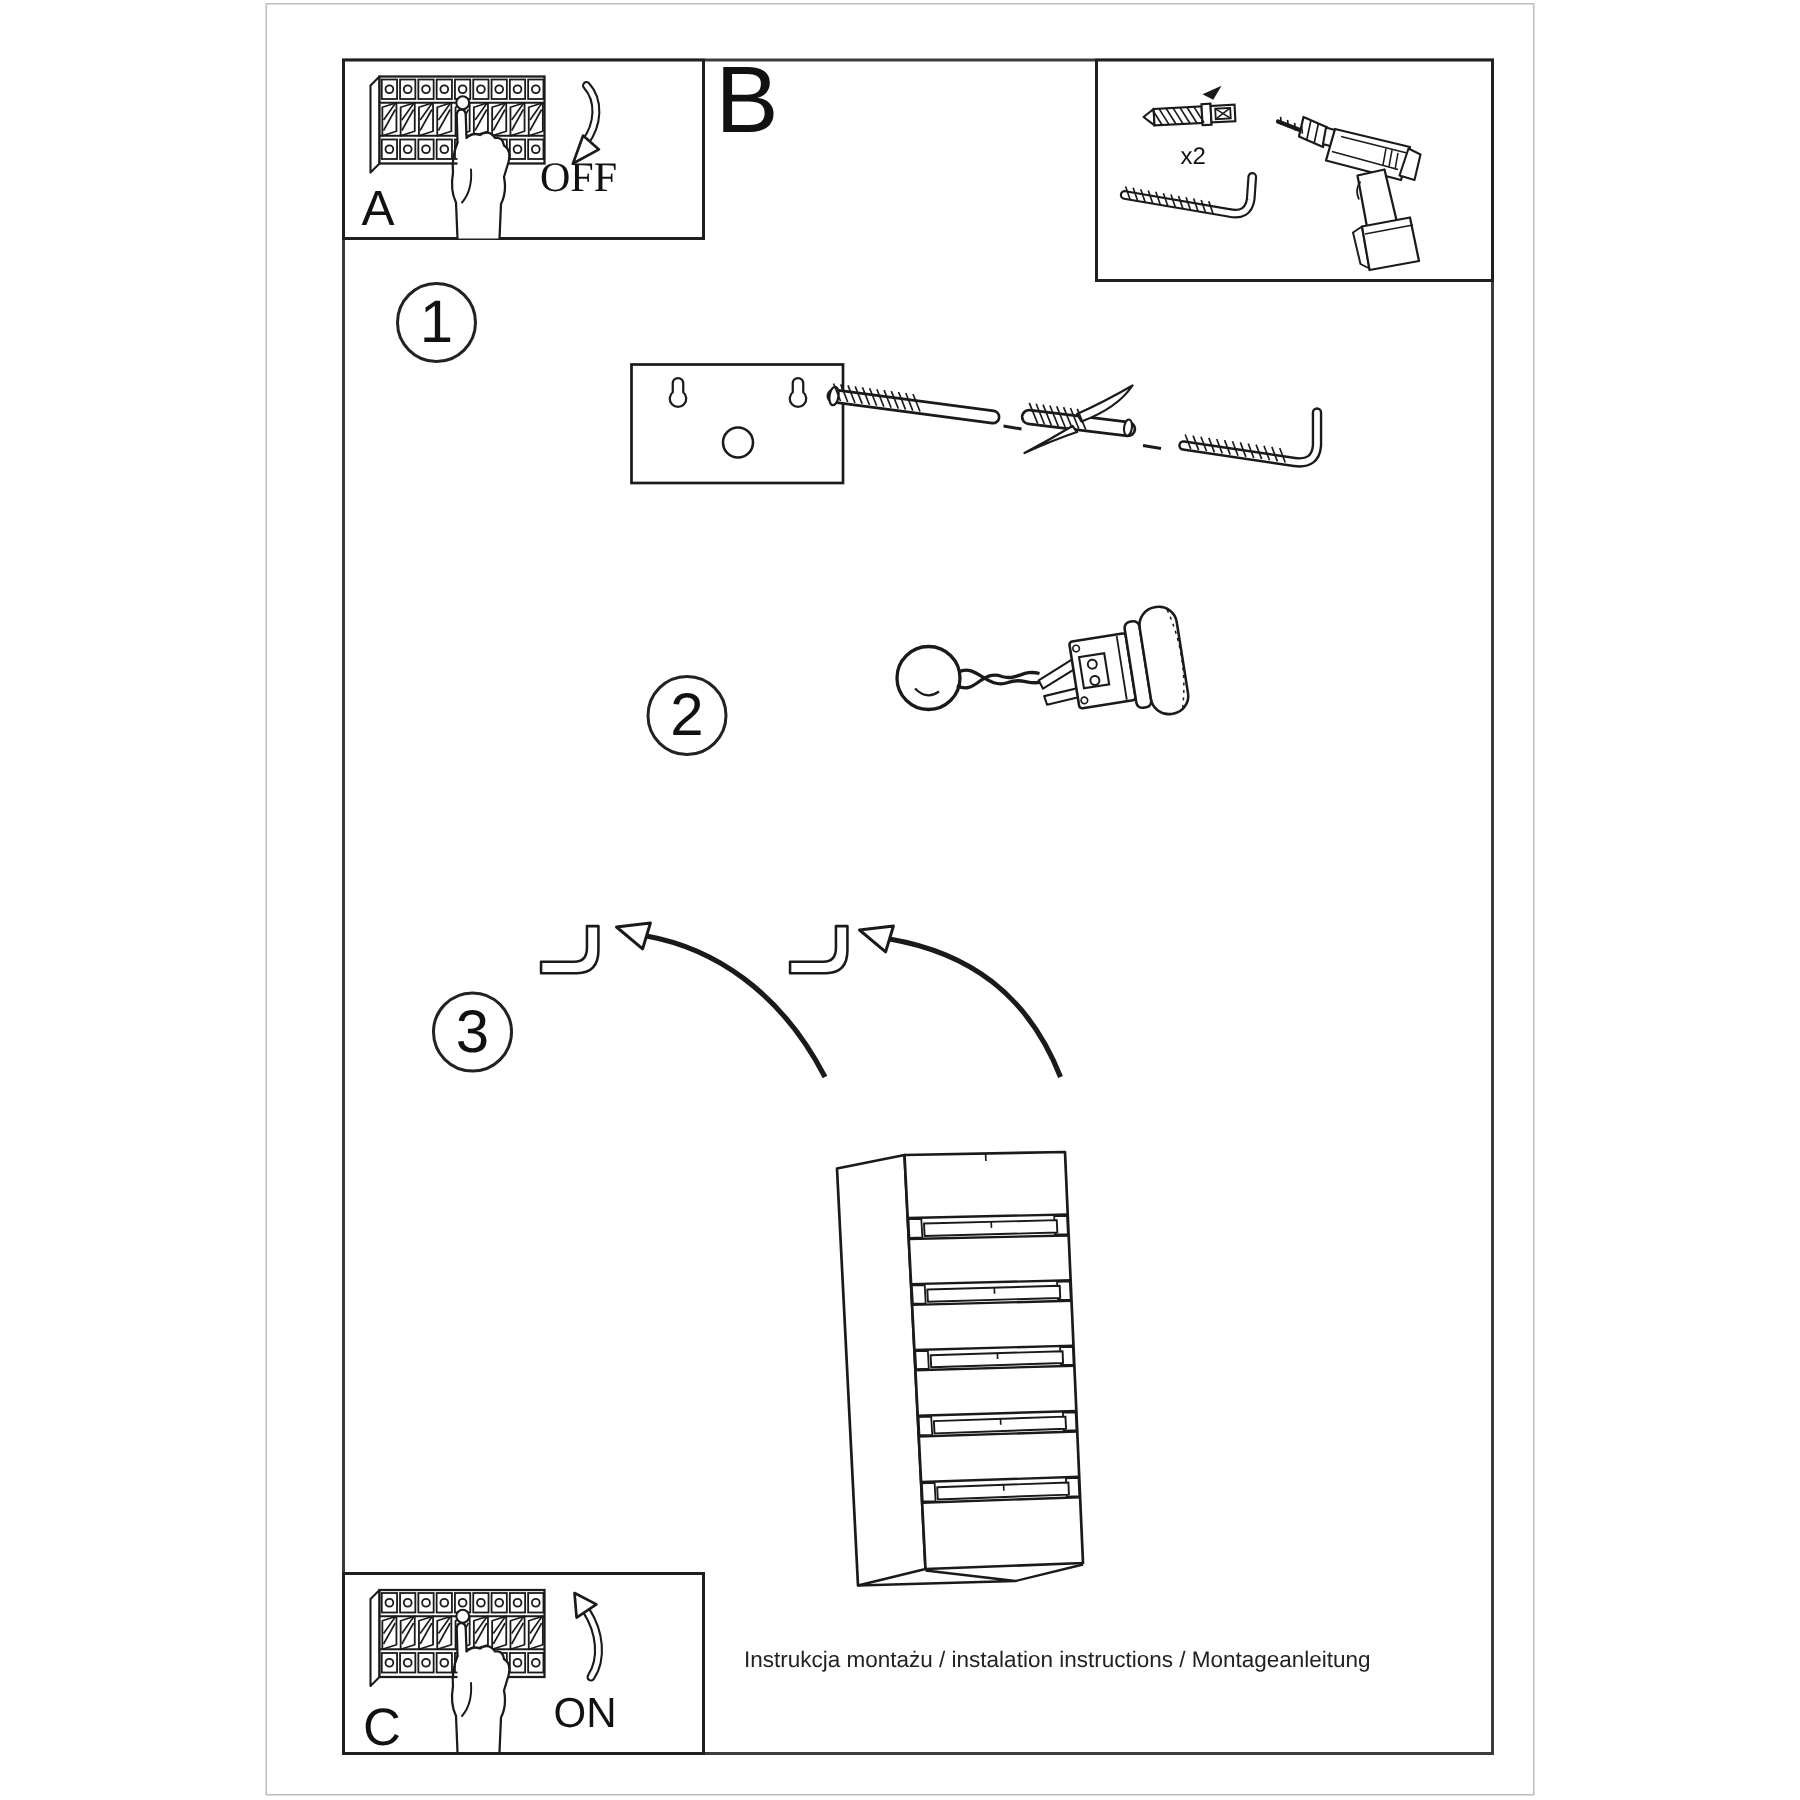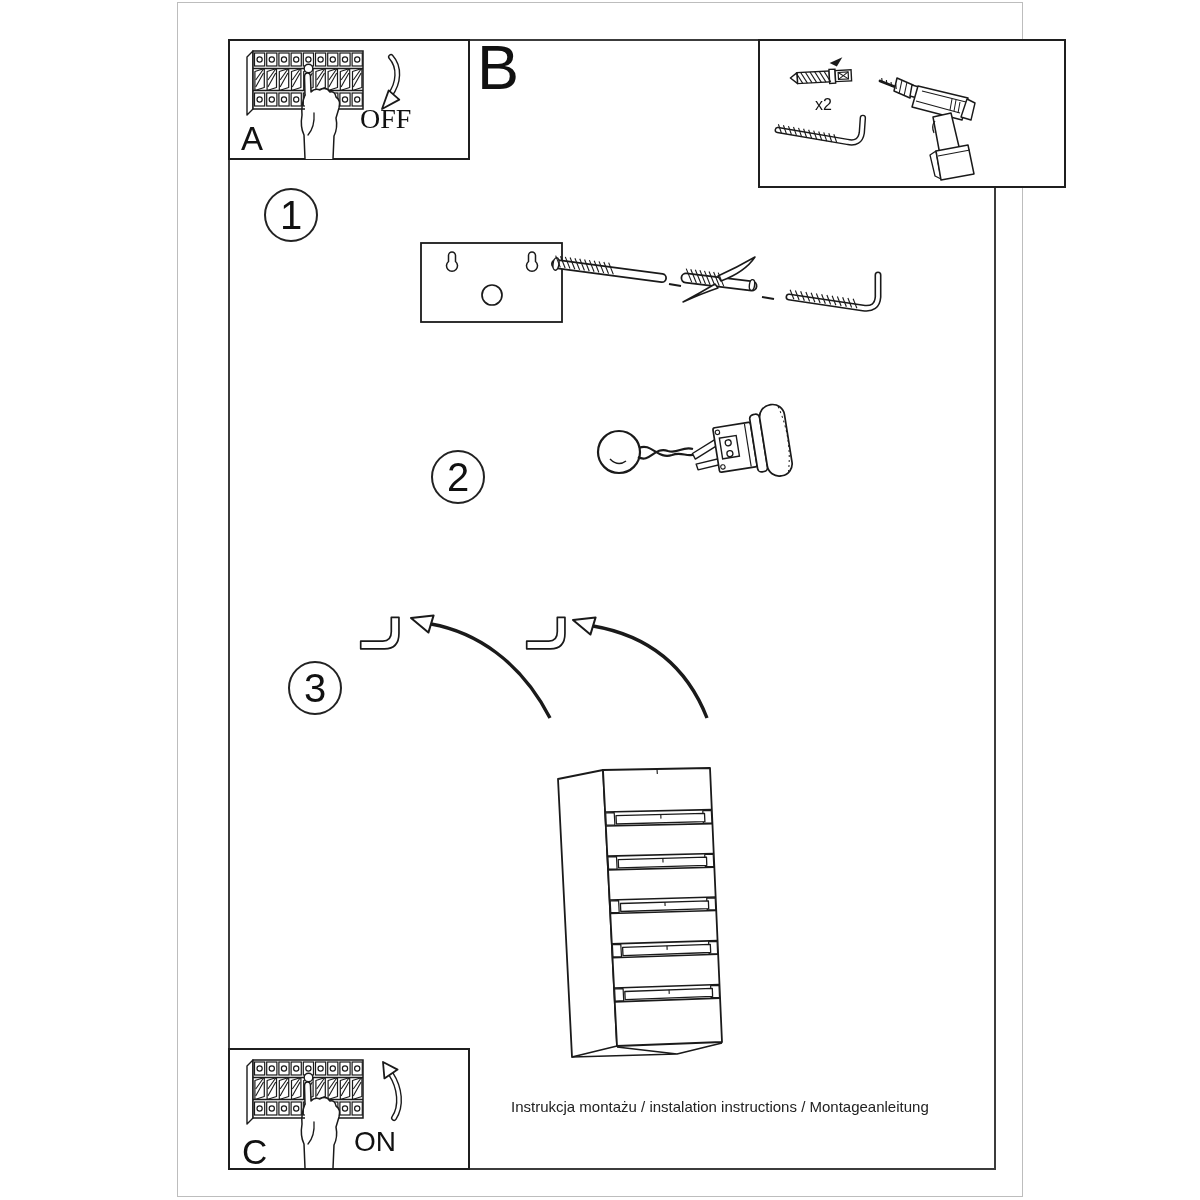--- a/index.html
+++ b/index.html
@@ -5,34 +5,34 @@
   html,body{margin:0;padding:0;background:#fff;}
   #canvas{position:relative;width:1200px;height:1200px;background:#fff;overflow:hidden;
           font-family:"Liberation Sans",sans-serif;color:#111;}
   .abs{position:absolute;}
   .paper{position:absolute;left:177px;top:2px;width:846px;height:1195px;
          border:1px solid #bdbdbd;background:#fff;box-sizing:border-box;}
   .main-frame{position:absolute;left:228px;top:39px;width:768px;height:1131px;
          border:2px solid #3c3c3c;box-sizing:border-box;background:#fff;}
   .panel{position:absolute;background:#fff;border:2px solid #1f1f1f;box-sizing:border-box;}
   .box-a{left:228px;top:39px;width:242px;height:121px;}
-  .box-b{left:758px;top:39px;width:308px;height:149px;}
+  .box-b{left:730px;top:39px;width:266px;height:149px;}
   .box-c{left:228px;top:1048px;width:242px;height:122px;}
   .big-letter{position:absolute;color:#111;line-height:1;}
   .letter-a{left:11px;top:81px;font-size:33px;}
   .letter-b{left:477px;top:36px;font-size:63px;}
   .letter-c{left:12px;top:84px;font-size:35px;}
   .switch-word{position:absolute;font-size:28px;color:#111;line-height:1;}
   .off-word{left:130px;top:64px;font-family:Liberation Serif, serif;}
-  .on-word{left:124px;top:78px;}
+  .on-word{left:139px;top:78px;}
   .x2-label{position:absolute;left:55px;top:55px;font-size:16px;color:#111;}
   .step-circle{position:absolute;width:54px;height:54px;border:2px solid #222;border-radius:50%;
          background:#fff;display:flex;align-items:center;justify-content:center;
          font-size:40px;color:#111;box-sizing:border-box;}
-  .footer{position:absolute;left:511px;top:1095px;font-size:15px;line-height:23px;color:#222;}
+  .footer{position:absolute;left:496px;top:1095px;font-size:15px;line-height:23px;color:#222;}
   svg{display:block;overflow:visible;}
 </style>
 </head>
 <body>
 
 <div id="canvas">
 
   <div class="paper"></div>
   <div class="main-frame"></div>
 

